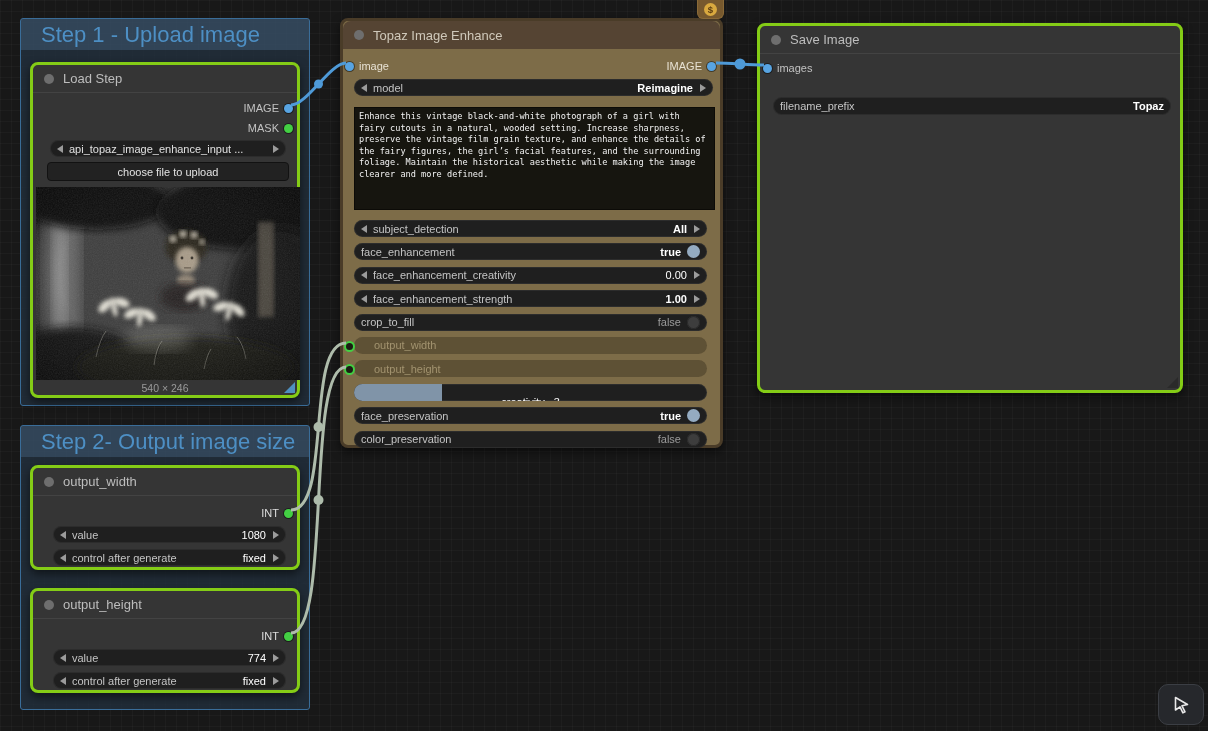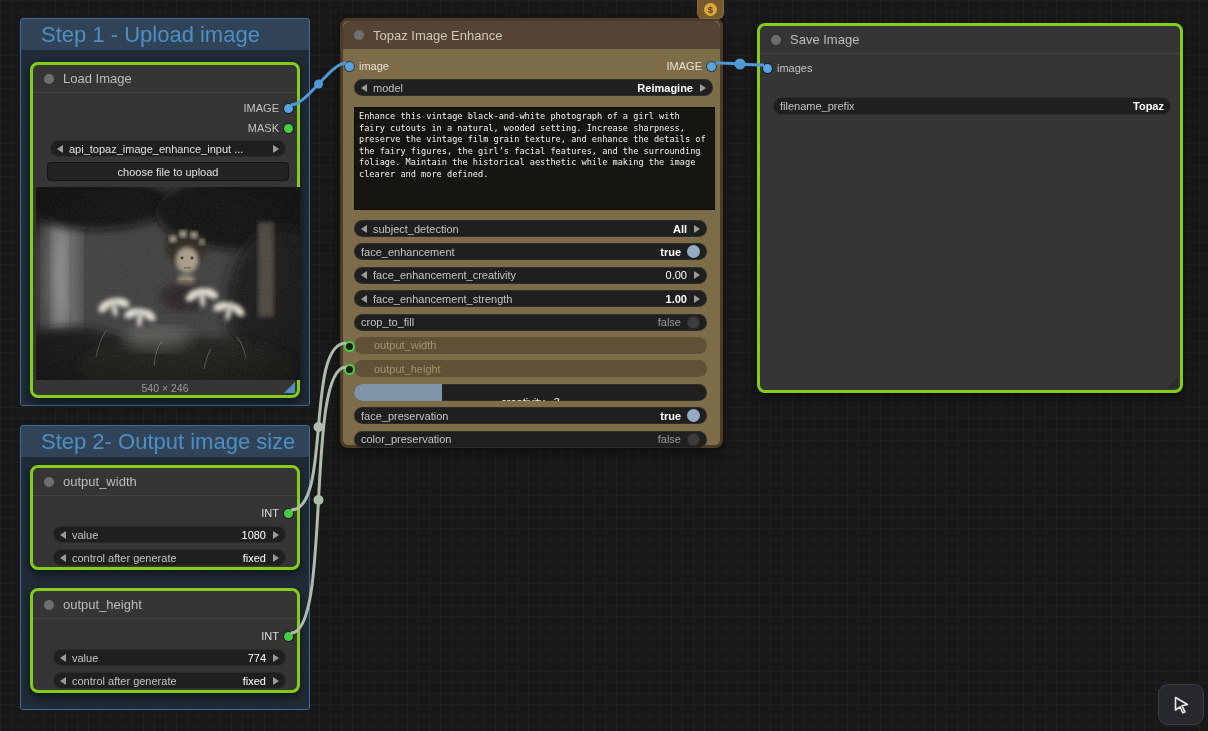--- a/index.html
+++ b/index.html
@@ -110,21 +110,21 @@
 
 <div class="group" style="left:20px; top:425px; width:290px; height:285px;">
   <div class="group-header">
     <span class="group-title">Step 2- Output image size</span>
   </div>
 </div>
 
 <div class="node" style="left:30px; top:62px; width:270px; height:336px;">
   <div class="node-header">
     <span class="title-dot"></span>
-    <span class="node-title">Load Image</span>
+    <span class="node-title">Load Step</span>
   </div>
   <div class="slot out" style="top:35px;">
     <span>IMAGE</span>
     <span class="socket blue"></span>
   </div>
   <div class="slot out" style="top:55px;">
     <span>MASK</span>
     <span class="socket green"></span>
   </div>
   <div class="pill" style="position:absolute; left:17px; top:75px; width:236px;">

